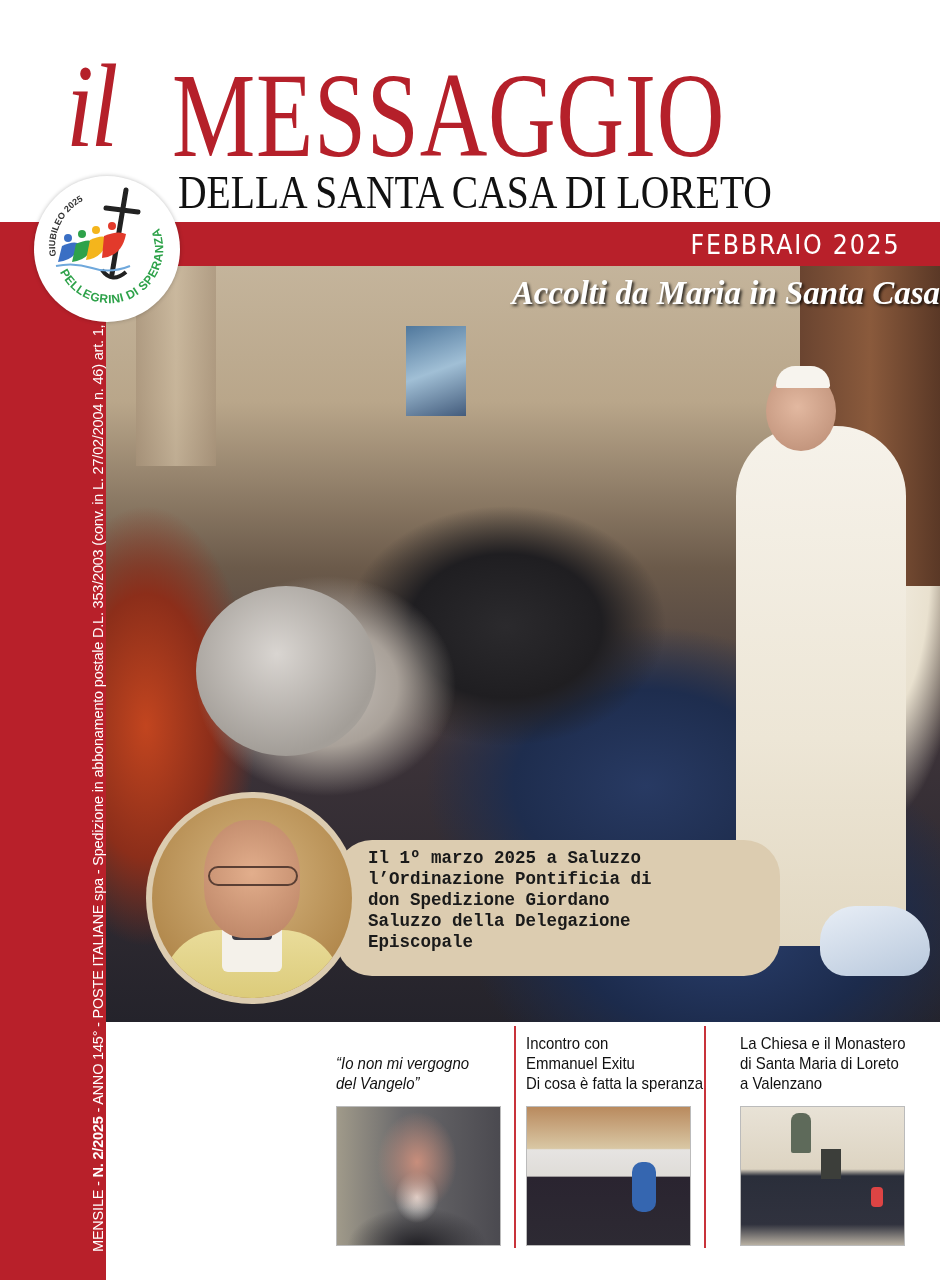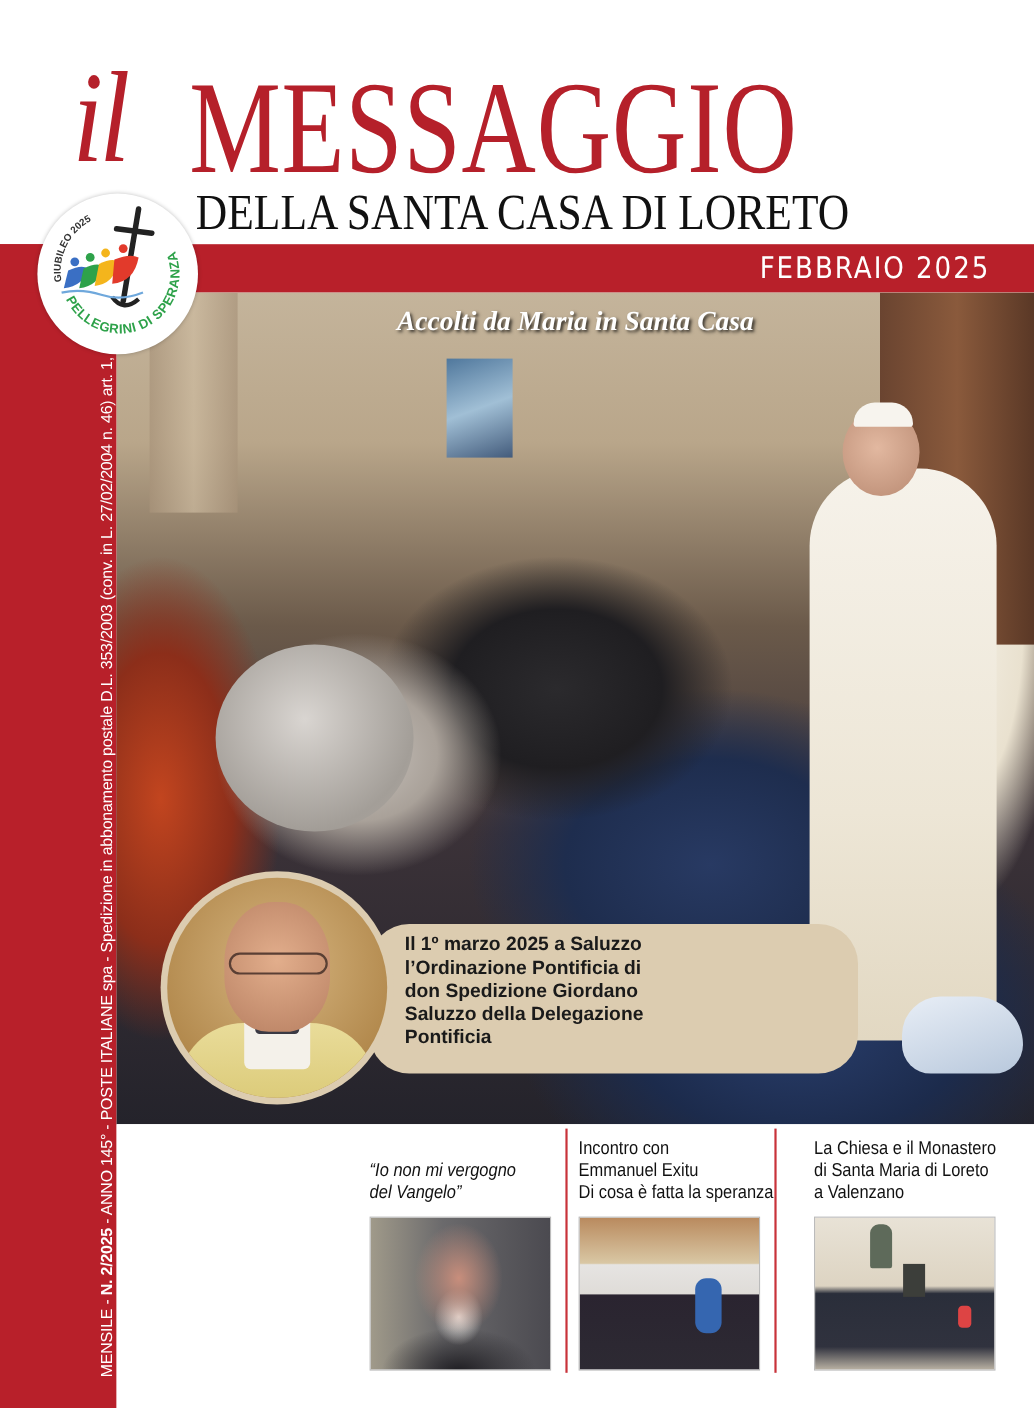--- a/index.html
+++ b/index.html
@@ -64,23 +64,23 @@
     position: absolute; left: 630px; top: 160px; width: 170px; height: 520px;
     background: linear-gradient(180deg,#f6f2ea 0%,#ede6d6 60%,#e2d8c2 100%);
     border-radius: 70px 70px 20px 20px;
   }
   .pope-head { position: absolute; left: 660px; top: 105px; width: 70px; height: 80px; border-radius: 50%; background: radial-gradient(circle at 45% 45%, #e2b8a0, #b98a72); }
   .pope-cap { position: absolute; left: 670px; top: 100px; width: 54px; height: 22px; border-radius: 27px 27px 4px 4px; background: #f7f4ee; }
   .grey-hair { position: absolute; left: 90px; top: 320px; width: 180px; height: 170px; border-radius: 50%; background: radial-gradient(circle at 45% 40%, #d9d5d1, #a39e98 70%, rgba(0,0,0,0) 100%); }
   .white-shoe { position: absolute; right: 10px; top: 640px; width: 110px; height: 70px; border-radius: 40px 50px 30px 30px; background: linear-gradient(160deg,#e8eef6,#b8c8dc); }
 
   .headline {
-    position: absolute; left: 0; top: 10px; width: 834px; text-align: center;
+    position: absolute; left: 0; top: 10px; width: 834px; text-align: right;
     font-family: "Liberation Serif", serif; font-style: italic; font-weight: bold;
-    color: #fff; font-size: 25px; line-height: 34px;
+    color: #fff; font-size: 33px; line-height: 34px;
     text-shadow: 2px 2px 3px rgba(0,0,0,.75);
   }
   .headline span { display: block; }
 
   
   .jubilee-logo {
     position: absolute; left: 34px; top: 176px; width: 146px; height: 146px; border-radius: 50%;
     background: #fff; box-shadow: 0 0 4px rgba(0,0,0,.25); overflow: hidden;
   }
 
@@ -88,21 +88,21 @@
   .inset-wrap { position: absolute; left: 146px; top: 792px; }
   .inset-bubble {
     position: absolute; left: 190px; top: 48px; width: 444px; height: 136px;
     background: #dcccb0; border-radius: 36px;
   }
   .inset-text {
     position: absolute; left: 222px; top: 56px; width: 392px;
     font-family: "Liberation Sans", sans-serif; font-weight: bold;
     font-size: 17.5px; line-height: 21px; color: #1a1a1a; text-align: justify;
   }
-  .inset-text span { display: block; }
+  .inset-text span { display: block; font-family: Liberation Mono, monospace; }
   .inset-portrait {
     position: absolute; left: 0; top: 0; width: 212px; height: 212px; border-radius: 50%;
     background: #dcccb0; padding: 6px;
   }
   .inset-portrait-inner {
     width: 200px; height: 200px; border-radius: 50%; overflow: hidden; position: relative;
     background: radial-gradient(circle at 50% 40%, #d6b580, #b38a4e 70%, #8f6a38);
   }
   .priest-head { position: absolute; left: 52px; top: 22px; width: 96px; height: 118px; border-radius: 46% 46% 42% 42%; background: radial-gradient(circle at 50% 45%, #e2ae8c, #b88062); }
   .priest-glasses { position: absolute; left: 56px; top: 68px; width: 90px; height: 20px; border: 2px solid #5a3f34; border-radius: 10px; }
@@ -202,21 +202,21 @@
   </svg>
 </div>
 
 <div class="inset-wrap">
   <div class="inset-bubble"></div>
   <div class="inset-text">
     <span>Il 1º marzo 2025 a Saluzzo</span>
     <span>l’Ordinazione Pontificia di</span>
     <span>don Spedizione Giordano</span>
     <span>Saluzzo della Delegazione</span>
-    <span>Pontificia</span>
+    <span>Episcopale</span>
   </div>
   <div class="inset-portrait">
     <div class="inset-portrait-inner">
       <div class="priest-vest"></div>
       <div class="priest-collar"></div>
       <div class="priest-clerical"></div>
       <div class="priest-head"></div>
       <div class="priest-glasses"></div>
     </div>
   </div>

